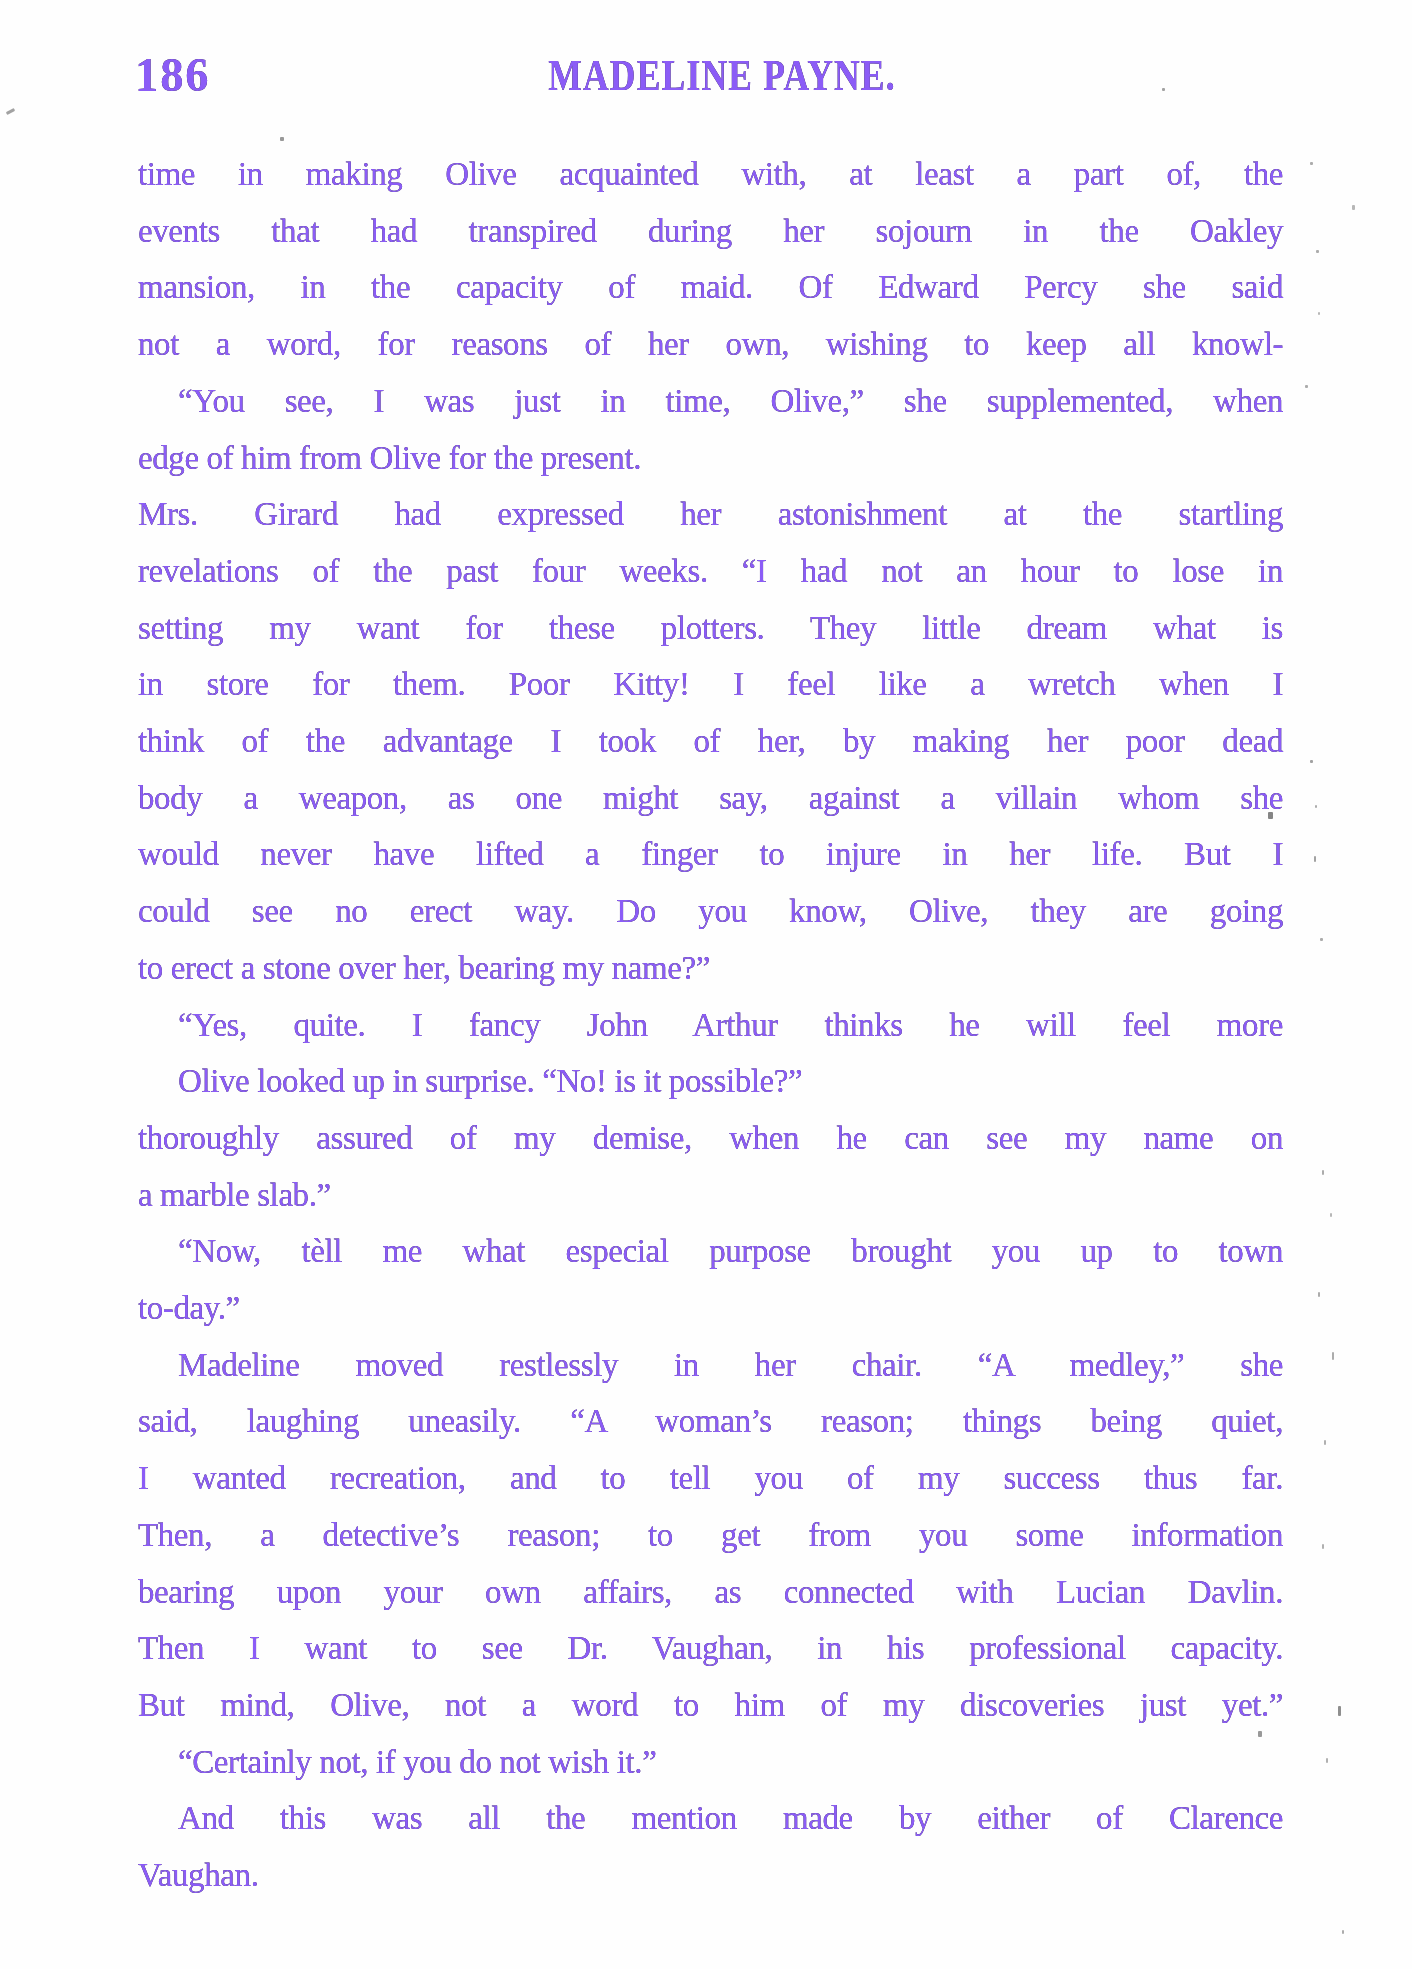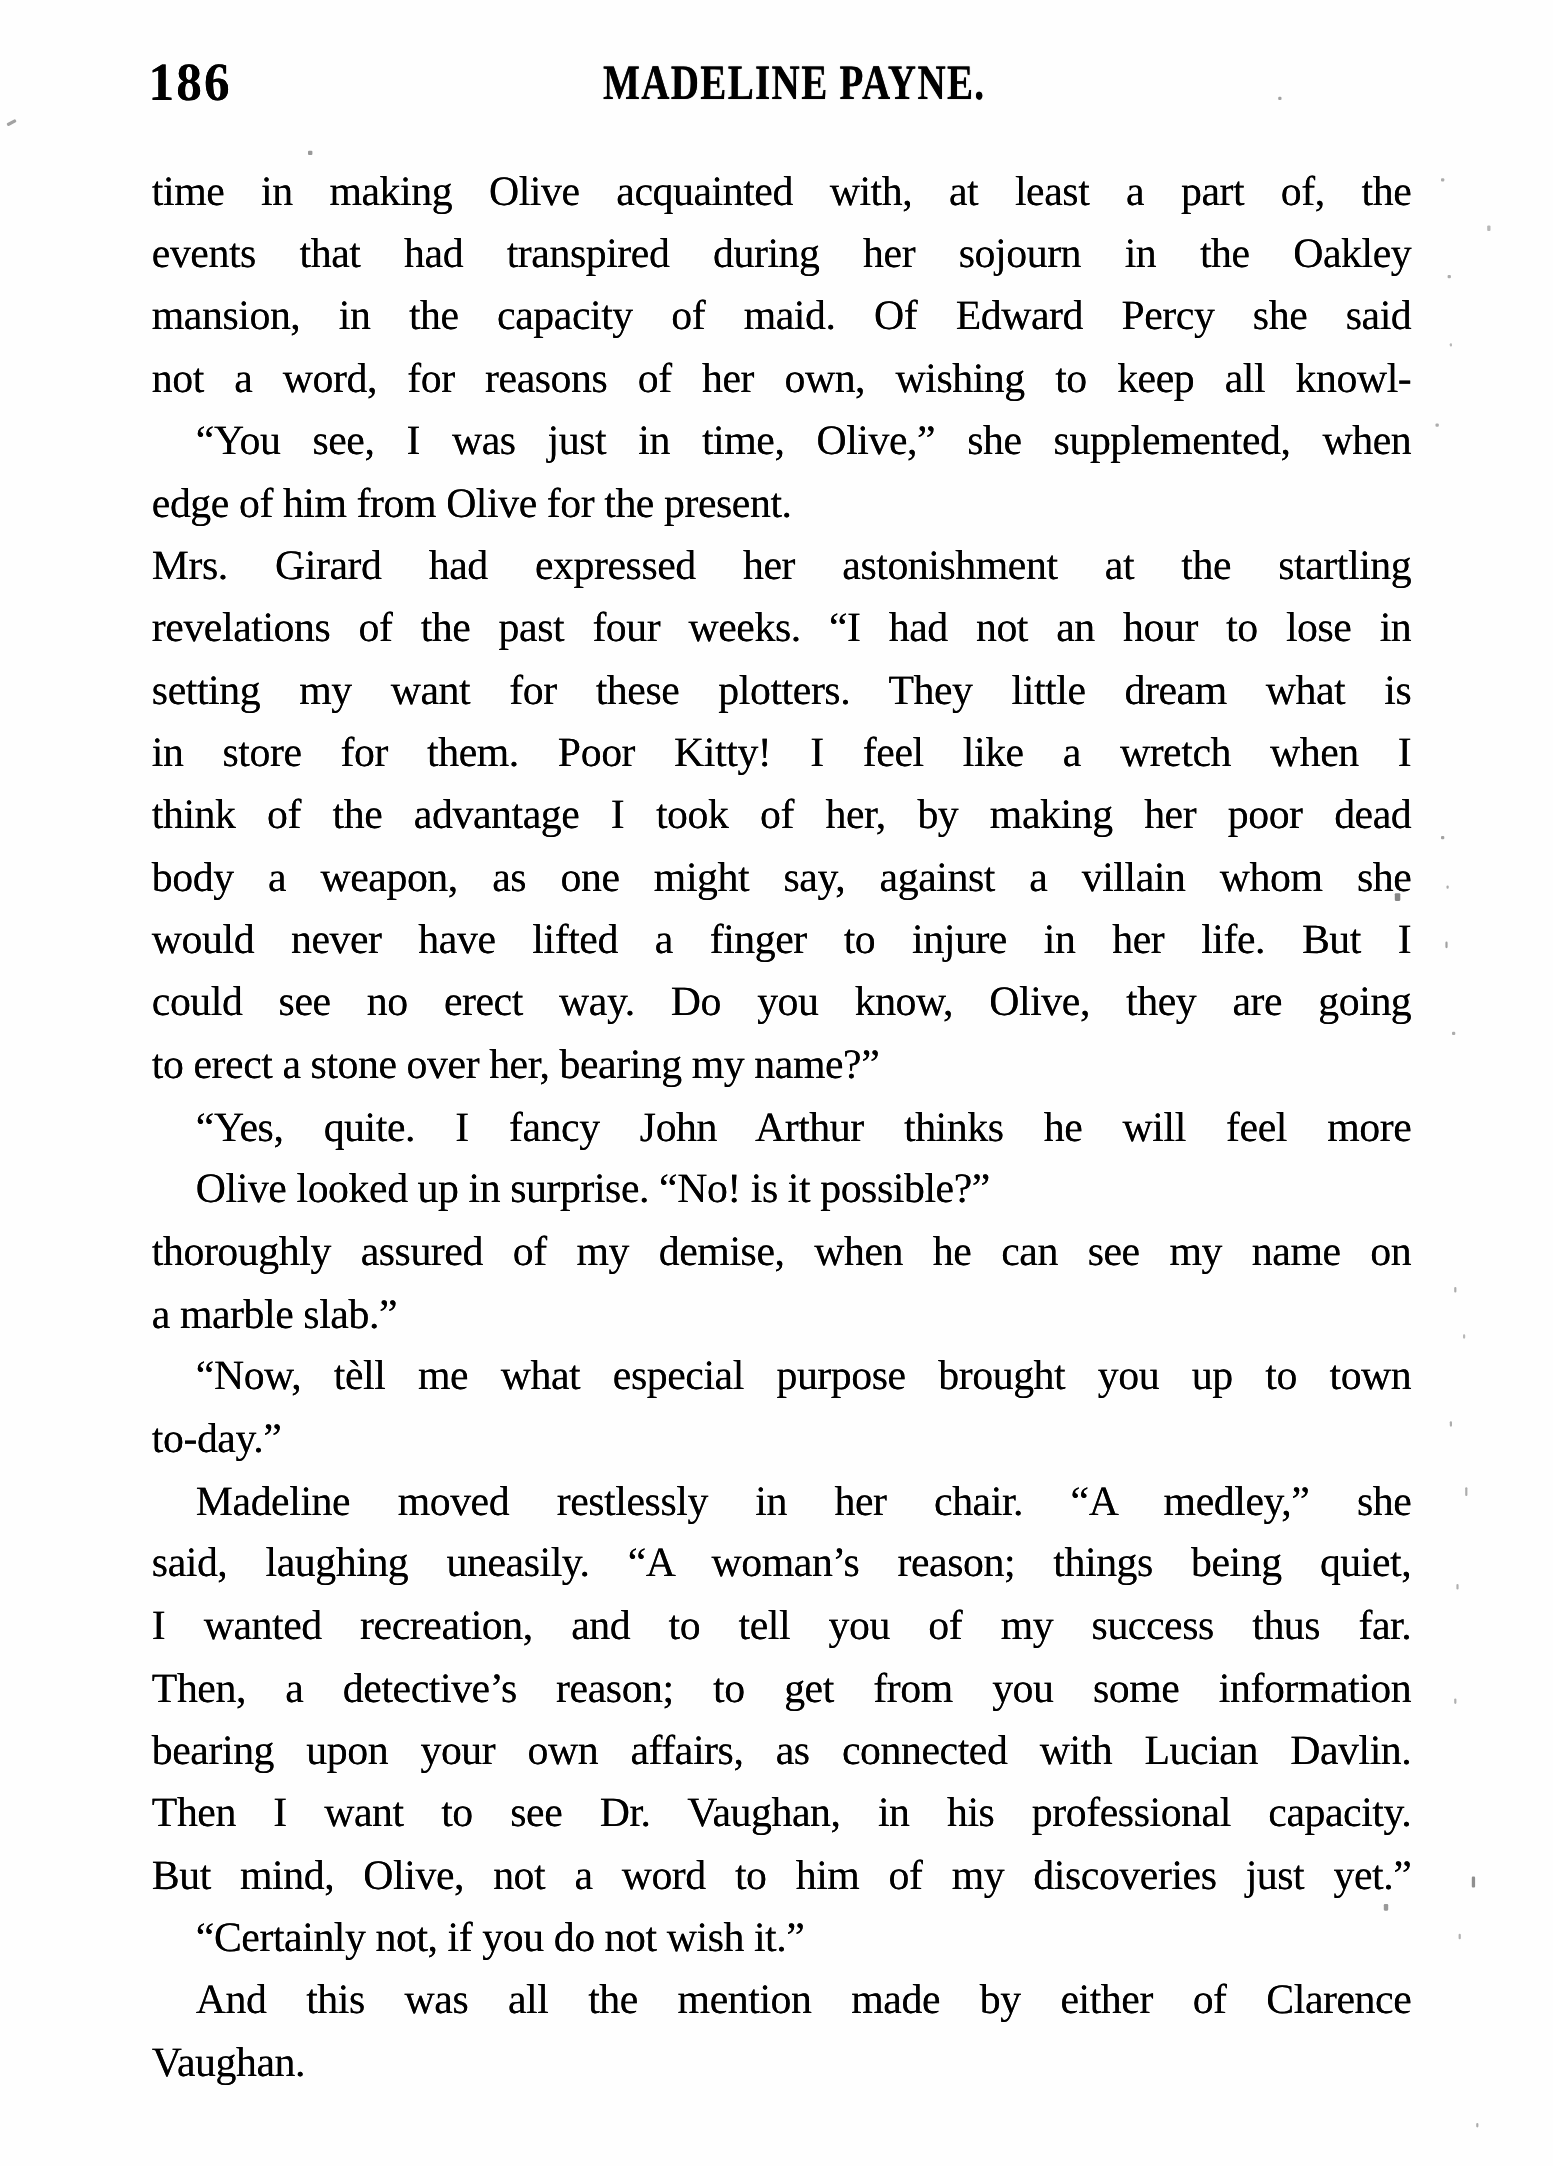--- a/index.html
+++ b/index.html
@@ -7,21 +7,21 @@
     padding: 0;
     background: #ffffff;
   }
   .page {
     position: relative;
     width: 1412px;
     height: 1969px;
     background: #fefefe;
     overflow: hidden;
     font-family: "Liberation Serif", "DejaVu Serif", serif;
-    color: #000000;
+    color: #8b5cf6;
   }
   
   .header { position: absolute; top: 0; left: 0; width: 100%; height: 110px; }
   .pagenum {
     position: absolute;
     left: 135px;
     top: 50px;
     font-size: 49px;
     font-weight: 700;
     line-height: 1;
@@ -45,21 +45,21 @@
     text-shadow: 0 0 0.7px rgba(0,0,0,0.9);
   }
   
   .bodytext {
     position: absolute;
     left: 138px;
     top: 146px;
     width: 1145px;
   }
   .line {
-    font-size: 38px;
+    font-size: 33px;
     line-height: 56.7px;
     letter-spacing: -0.4px;
     text-align: justify;
     text-align-last: justify;
     white-space: normal;
     text-shadow: 0 0 0.5px rgba(0,0,0,0.85);
   }
   .line.indent { text-indent: 40px; }
   .line.para-end { text-align-last: left; }
   

